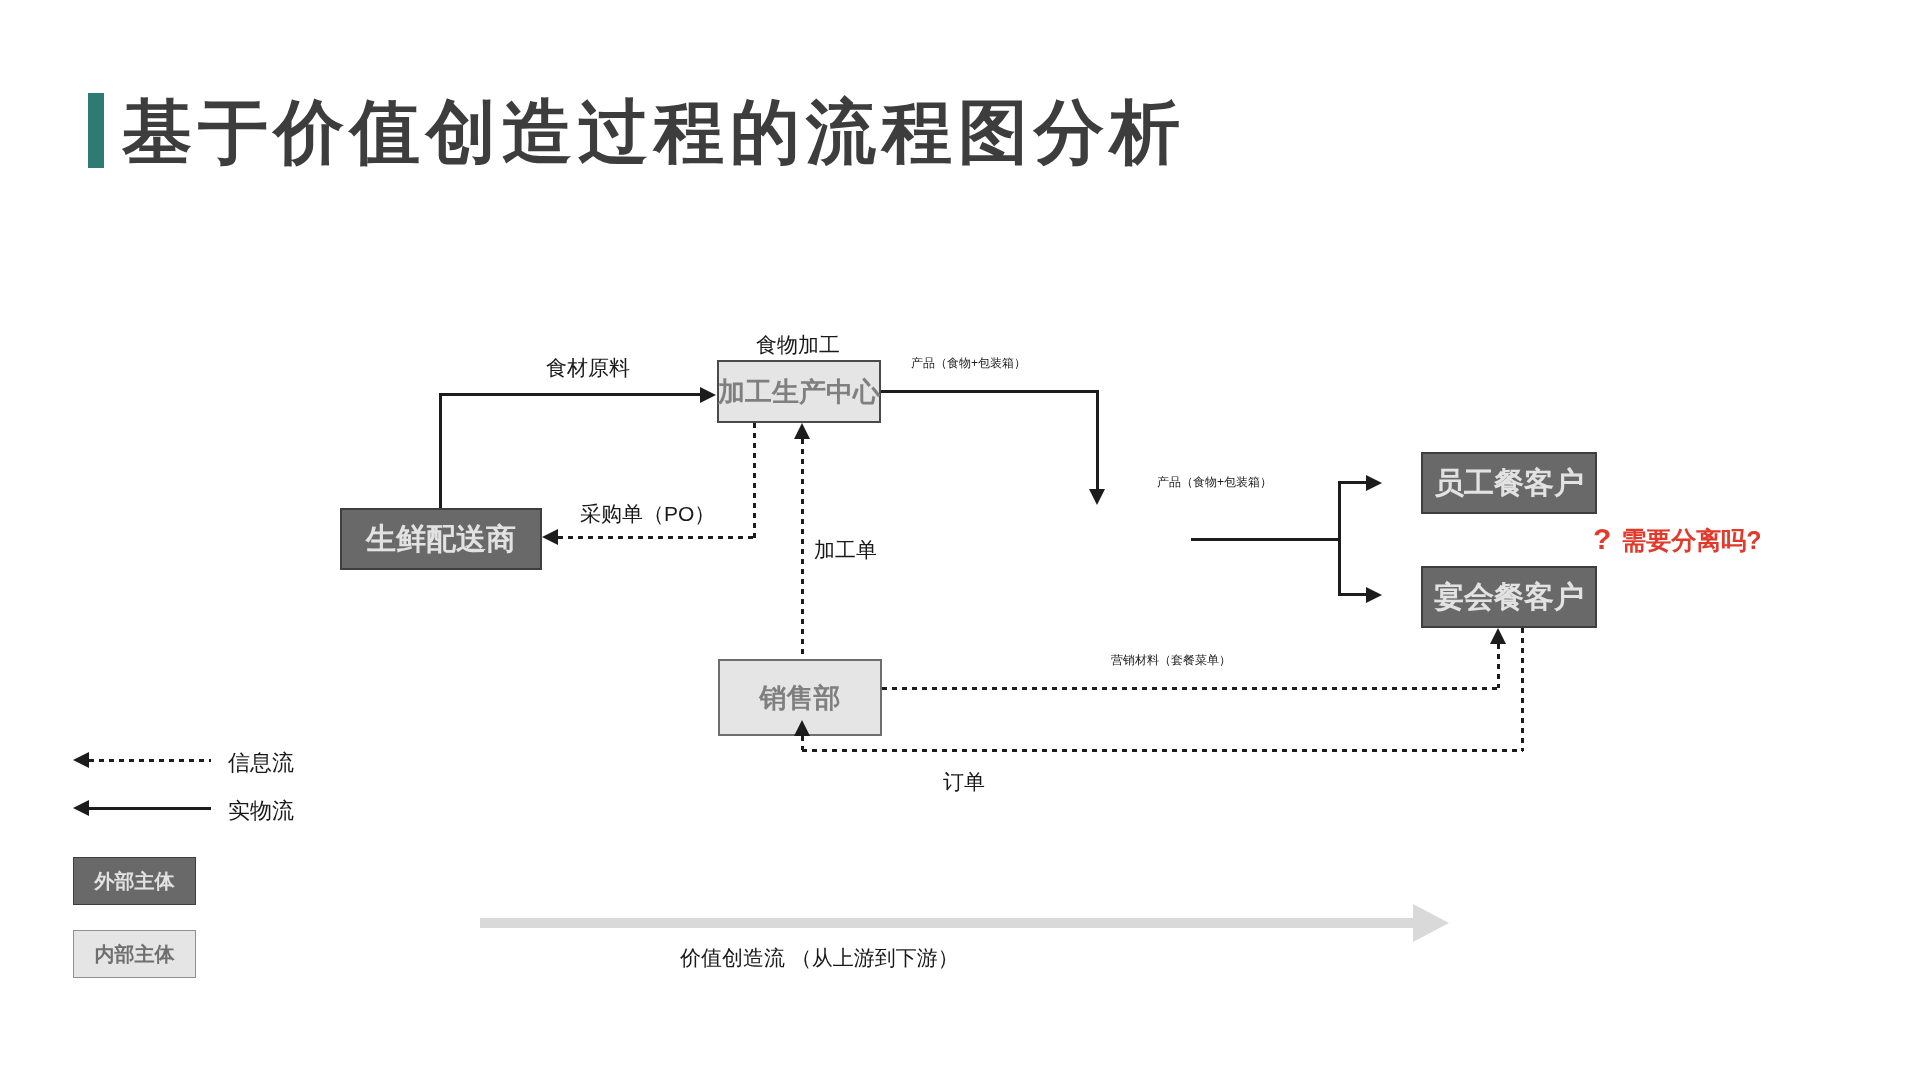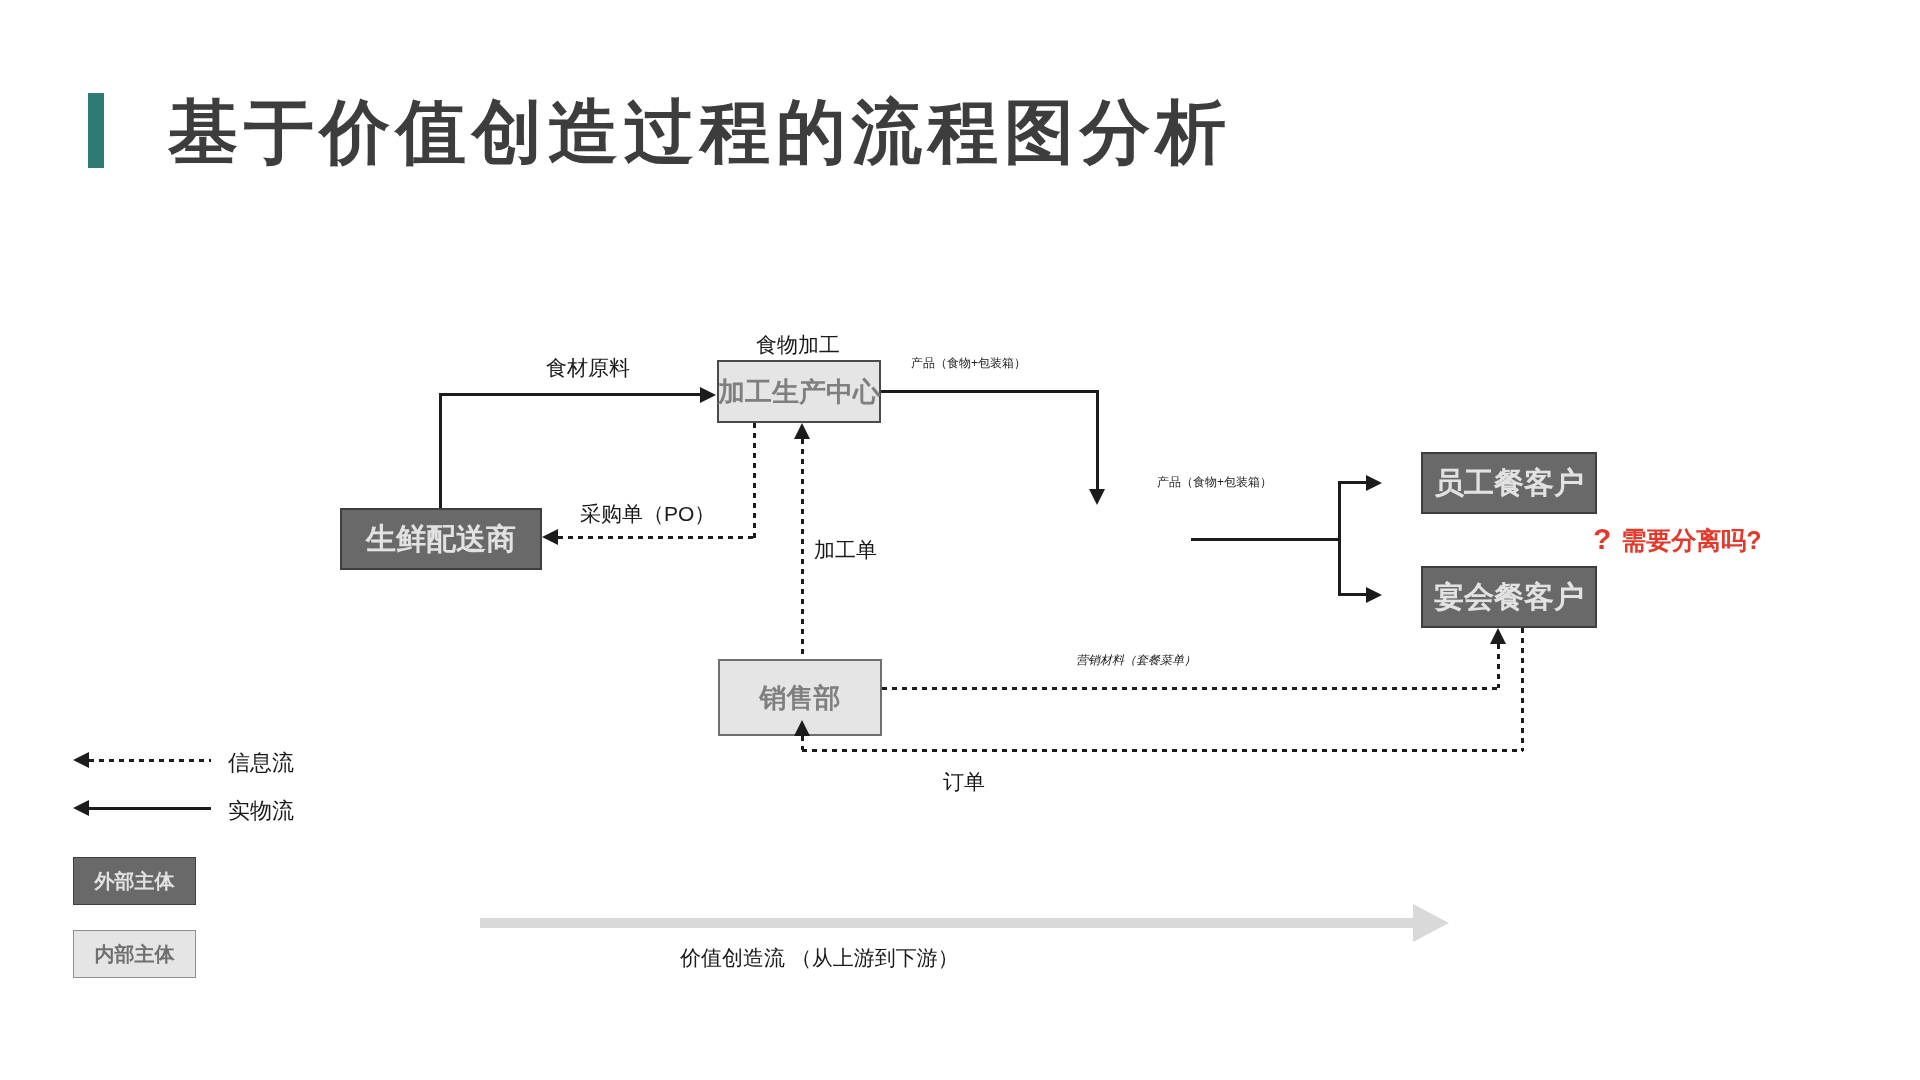--- a/index.html
+++ b/index.html
@@ -2,21 +2,21 @@
 <html><head>
 <meta charset="utf-8">
 <style>
   html,body{margin:0;padding:0;background:#ffffff;}
   body{width:1920px;height:1080px;font-family:"Liberation Sans","DejaVu Sans",sans-serif;}
   .canvas{position:relative;width:1920px;height:1080px;background:#ffffff;overflow:hidden;}
   .abs{position:absolute;}
 
   
   .accent-bar{left:88px;top:93px;width:16px;height:75px;background:#2E7B74;}
-  .page-title{left:122px;top:86px;font-size:70px;font-weight:bold;color:#3D3D3D;letter-spacing:6px;white-space:nowrap;margin-left:46px;}
+  .page-title{left:122px;top:86px;font-size:70px;font-weight:bold;color:#3D3D3D;letter-spacing:6px;white-space:nowrap;}
 
   
   .node{display:flex;align-items:center;justify-content:center;box-sizing:border-box;white-space:nowrap;}
   .node-dark{background:#696969;border:2px solid #3E3E3E;color:#E2E2E2;font-weight:bold;font-size:30px;}
   .node-light{background:#e5e5e5;border:2px solid #4A4A4A;color:#7F7F7F;font-weight:bold;font-size:27px;}
 
   
   .hline{height:3px;background:#1C1C1C;}
   .vline{width:3px;background:#1C1C1C;}
   .dhline{height:3px;background:repeating-linear-gradient(to right,#1C1C1C 0 5px,transparent 5px 10px);}
@@ -75,21 +75,21 @@
   <div class="abs node node-light" style="left:718px;top:659px;width:164px;height:77px;border-color:#6E6E6E;">
     <span>销售部</span>
   </div>
 
   <div class="abs flabel" style="left:756px;top:331px;">食物加工</div>
   <div class="abs flabel" style="left:546px;top:354px;">食材原料</div>
   <div class="abs flabel flabel-sm" style="left:900px;top:355px;">产品（食物+包装箱）</div>
   <div class="abs flabel flabel-sm" style="left:1146px;top:474px;">产品（食物+包装箱）</div>
   <div class="abs flabel" style="left:580px;top:500px;">采购单（PO）</div>
   <div class="abs flabel" style="left:814px;top:536px;">加工单</div>
-  <div class="abs flabel flabel-sm" style="left:1065px;top:652px;font-style:italic;">营销材料（套餐菜单）</div>
+  <div class="abs flabel flabel-sm" style="left:1100px;top:652px;">营销材料（套餐菜单）</div>
   <div class="abs flabel" style="left:943px;top:768px;font-family:Liberation Serif, serif;">订单</div>
 
   <div class="abs red-note" style="left:1593px;top:522px;">
     <span class="qmark">?</span><span>需要分离吗?</span>
   </div>
 
   <div class="abs vline" style="left:439px;top:394px;height:114px;"></div>
   <div class="abs hline" style="left:439px;top:393px;width:261px;"></div>
   <div class="abs ah ah-right" style="left:700px;top:387px;"></div>
 

